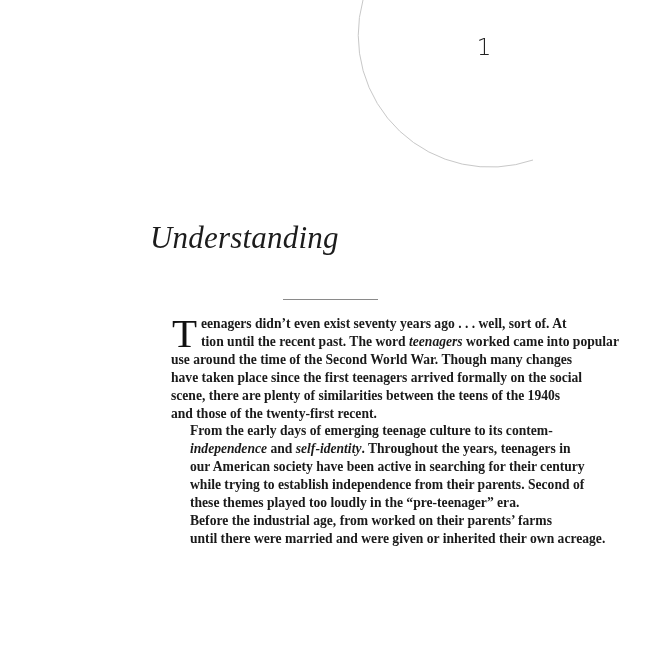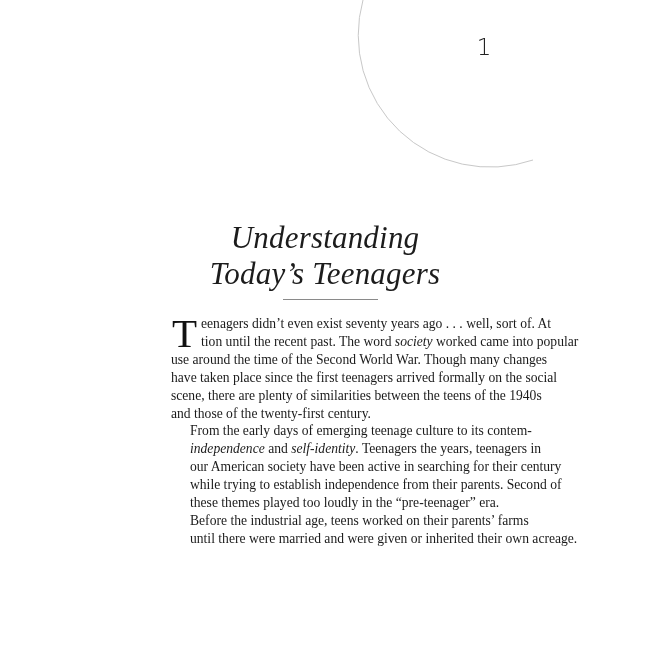--- a/index.html
+++ b/index.html
@@ -5,74 +5,73 @@
   html, body { margin:0; padding:0; background:#ffffff; }
   body { width:650px; height:650px; position:relative; overflow:hidden; }
   .page { position:absolute; left:0; top:0; width:650px; height:650px; background:#fff; }
   .arc { position:absolute; left:0; top:0; width:650px; height:650px; }
   .chapter-number {
     position:absolute; left:472px; top:36px; width:24px; text-align:center;
     font-family:"DejaVu Sans", sans-serif; font-weight:300; font-size:23px;
     color:#222; line-height:1;
   }
   .title {
-    position:absolute; left:150px; width:350px; top:220px; text-align:center;
+    position:absolute; left:150px; width:350px; top:220px; 
     font-family:"Liberation Serif", serif; font-style:italic; font-size:31px;
     color:#1c1c1c; line-height:36px; letter-spacing:0.2px;
   }
   .title span { display:block; }
   .rule { position:absolute; left:283px; top:299px; width:95px; height:1px; background:#8a8a8a; }
   .body {
     position:absolute; left:171px; top:315px; width:320px;
     font-family:"Liberation Serif", serif; font-size:13.6px; line-height:17.9px;
     color:#1a1a1a; text-align:justify;
   }
   .body p { margin:0; text-indent:19px; }
   .body p.first { text-indent:0; }
   .dropcap {
     float:left; font-size:41px; line-height:32px; height:32px;
     margin:2px 4px 0 1px; font-family:"Liberation Serif", serif; color:#111;
   }
-  .line { display:block; text-align:justify; text-align-last:justify; white-space:nowrap; }
+  .line { display:block; text-align:justify; text-align-last:justify; white-space:nowrap;font-weight:bold; }
   .line.last { text-align-last:left; }
   em { font-style:italic; }
 </style>
 </head>
 <body>
 
 <div class="page">
 
   <svg class="arc" viewBox="0 0 650 650">
     <path d="M 363 0 A 132 132 0 0 0 533 160" fill="none" stroke="#c8c8c8" stroke-width="1"></path>
   </svg>
 
   <div class="chapter-number">1</div>
 
   <div class="title">
     <span>Understanding</span>
-    <span>Today’s Teenagers</span>
   </div>
 
   <div class="rule"></div>
 
   <div class="body">
     <p class="first">
       <span class="dropcap">T</span>
       <span class="line">eenagers didn’t even exist seventy years ago . . . well, sort of. At</span>
-      <span class="line"><span>tion until the recent past. The word </span><em>society</em><span> worked came into popular</span></span>
+      <span class="line"><span>tion until the recent past. The word </span><em>teenagers</em><span> worked came into popular</span></span>
       <span class="line">use around the time of the Second World War. Though many changes</span>
       <span class="line">have taken place since the first teenagers arrived formally on the social</span>
       <span class="line">scene, there are plenty of similarities between the teens of the 1940s</span>
-      <span class="line last">and those of the twenty-first century.</span>
+      <span class="line last">and those of the twenty-first recent.</span>
     </p>
     <p>
       <span class="line" style="text-indent:19px">From the early days of emerging teenage culture to its contem-</span>
-      <span class="line"><em>independence</em><span> and </span><em>self-identity</em><span>. Teenagers the years, teenagers in</span></span>
+      <span class="line"><em>independence</em><span> and </span><em>self-identity</em><span>. Throughout the years, teenagers in</span></span>
       <span class="line">our American society have been active in searching for their century</span>
       <span class="line">while trying to establish independence from their parents. Second of</span>
       <span class="line last">these themes played too loudly in the “pre-teenager” era.</span>
     </p>
     <p>
-      <span class="line" style="text-indent:19px">Before the industrial age, teens worked on their parents’ farms</span>
+      <span class="line" style="text-indent:19px">Before the industrial age, from worked on their parents’ farms</span>
       <span class="line">until there were married and were given or inherited their own acreage.</span>
     </p>
   </div>
 </div>
 
 </body></html>

